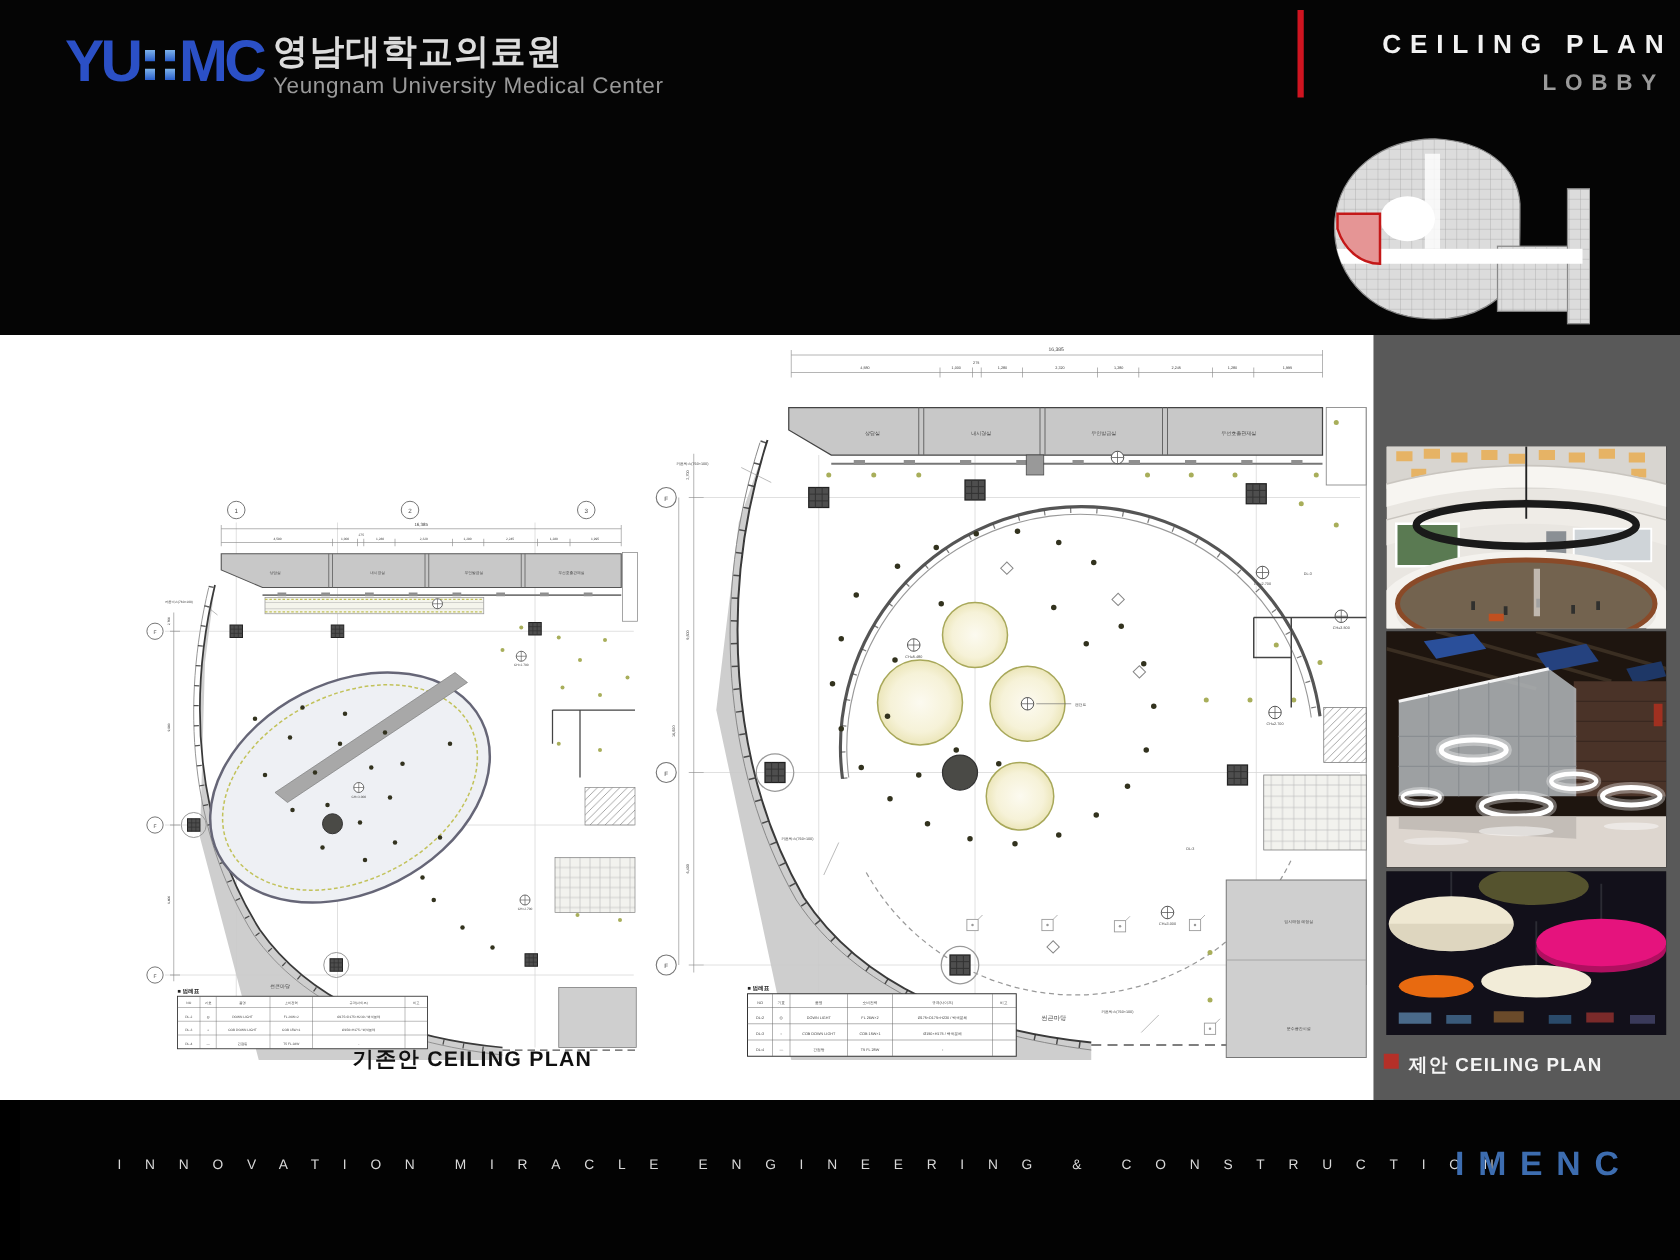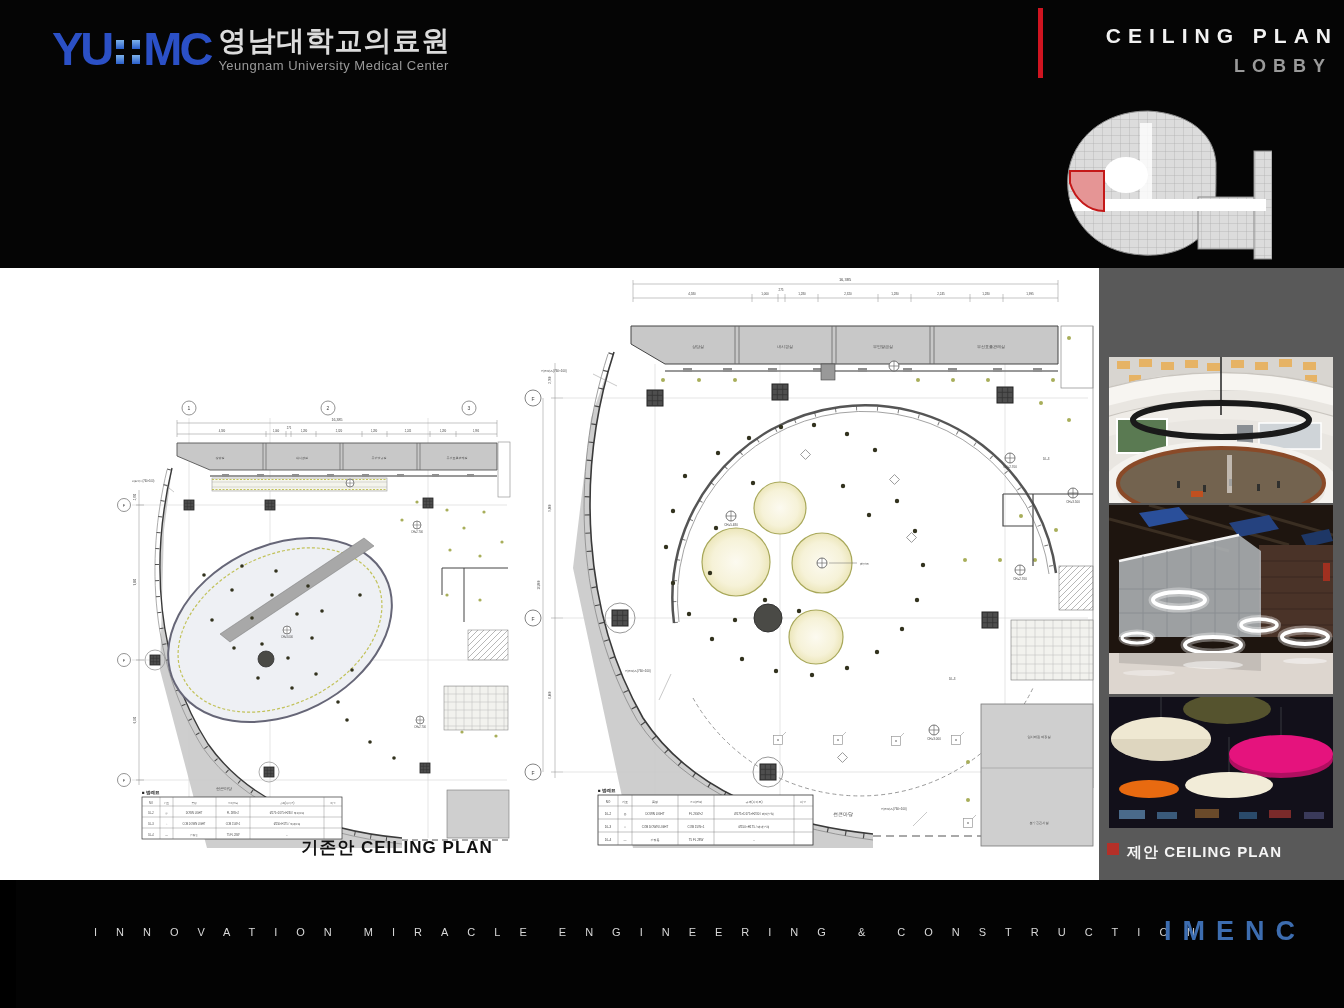--- a/index.html
+++ b/index.html
@@ -7,32 +7,32 @@
        font-family:"Liberation Sans","DejaVu Sans",sans-serif;}
   .abs{position:absolute;}
   
   #header{left:0;top:0;width:1344px;height:268px;background:#050505;}
   #logo{left:52px;top:26px;display:flex;align-items:flex-start;}
   .logo-mark{display:flex;align-items:center;font-weight:bold;font-size:47px;
              letter-spacing:-3px;color:#2b50c6;line-height:46px;}
   .logo-dots{display:inline-flex;flex-direction:column;gap:6px;margin:6px 3px 0 5px;}
   .logo-dots i{width:8px;height:9px;background:linear-gradient(180deg,#7db2ea,#2a5ecb);}
   .logo-kr{font-size:28px;font-weight:bold;color:#dcdcdc;letter-spacing:1px;line-height:30px;}
-  .logo-en{font-size:13px;color:#9a9a9a;letter-spacing:.5px;margin-top:2px;}
+  .logo-en{font-size:18px;color:#9a9a9a;letter-spacing:.5px;margin-top:2px;}
   #title-block{left:1038px;top:8px;width:300px;}
   #title-bar{left:0;top:0;width:5px;height:70px;background:#cf1420;}
   #page-title{left:24px;top:16px;width:276px;text-align:right;color:#f2f2f2;
               font-size:21px;font-weight:bold;letter-spacing:7px;white-space:nowrap;}
   #page-subtitle{left:24px;top:48px;width:270px;text-align:right;color:#9a9a9a;
                  font-size:18px;font-weight:bold;letter-spacing:7px;}
   
   #main-area{left:0;top:268px;width:1099px;height:612px;background:#ffffff;}
   #left-plan{left:112px;top:390px;}
   #right-plan{left:513px;top:268px;}
-  #left-caption{left:282px;top:836px;width:230px;text-align:center;color:#101010;
+  #left-caption{left:282px;top:836px;width:230px;color:#101010;
                 font-size:17px;font-weight:bold;letter-spacing:1px;}
   
   #proposal-panel{left:1099px;top:268px;width:245px;height:615px;background:#595959;}
   .photo{left:10px;width:224px;overflow:hidden;background:#222;}
   #proposal-caption{left:8px;top:575px;display:flex;align-items:flex-start;gap:8px;}
   #proposal-caption .bullet{width:12px;height:12px;background:#b43028;}
   #proposal-caption .txt{color:#f5f5f5;font-size:15px;font-weight:bold;letter-spacing:1px;}
   
   #footer{left:16px;top:880px;width:1344px;height:128px;background:#030303;}
   #tagline{left:78px;top:46px;color:#d8d8d8;font-size:11px;letter-spacing:19px;

